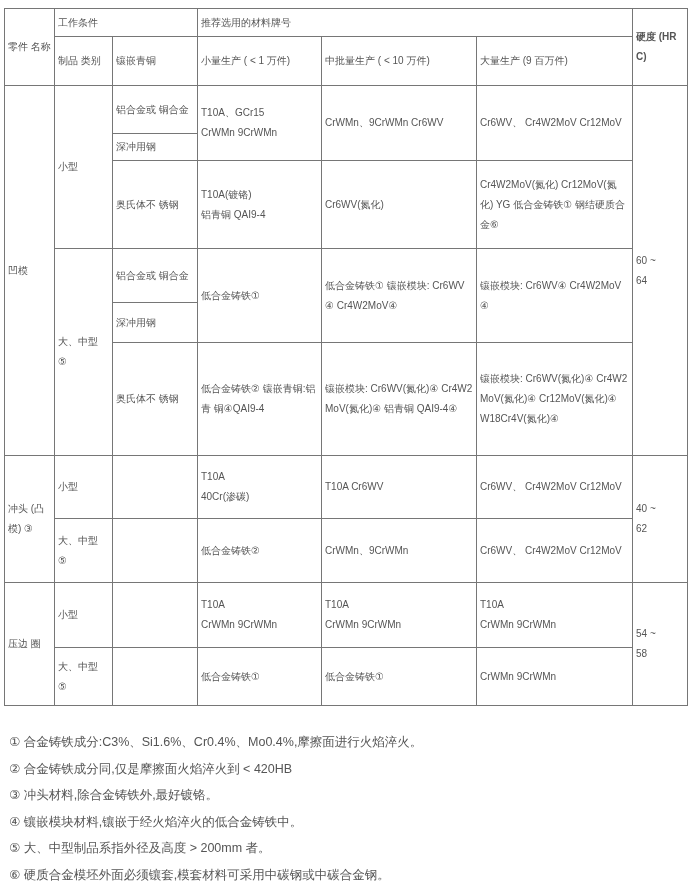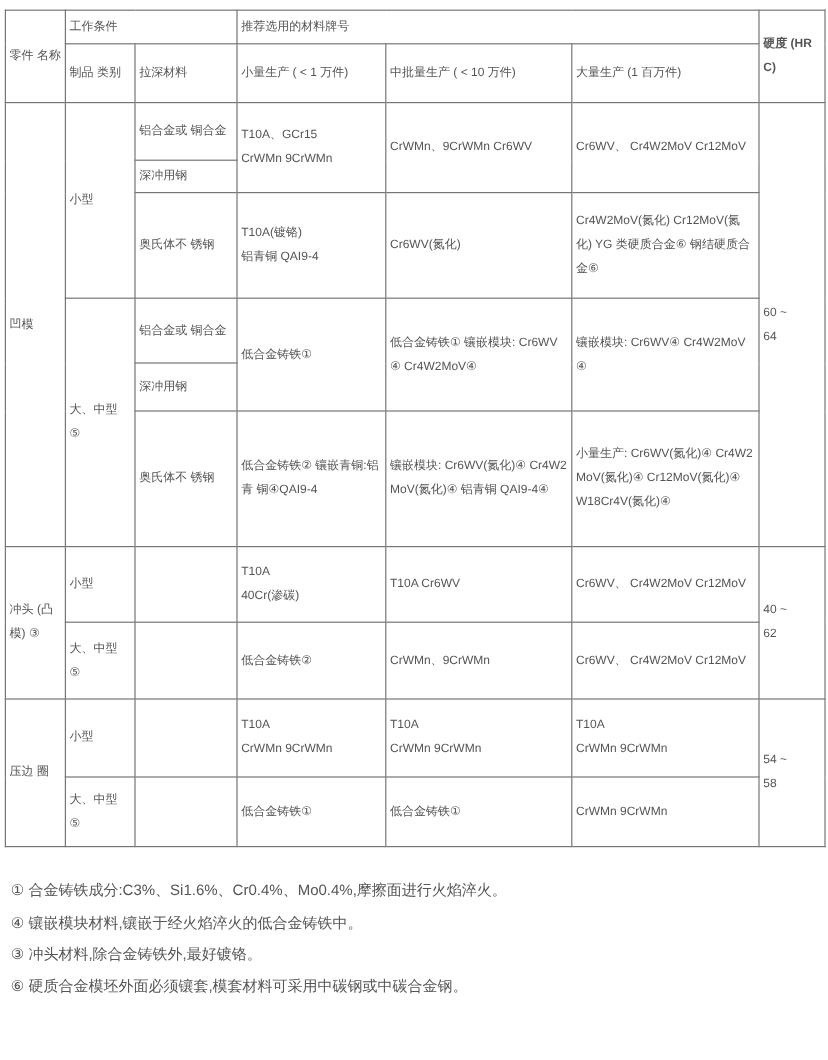--- a/index.html
+++ b/index.html
@@ -63,24 +63,24 @@
         <tr style="height:28px">
       <td class="hd" rowspan="2">零件 名称</td>
       <td class="hd" colspan="2">工作条件</td>
       <td class="hd" colspan="3">推荐选用的材料牌号</td>
       <td class="hd hrc-head" rowspan="2">硬度 (HR
 C)</td>
     </tr>
 
     <tr style="height:49px">
       <td class="hd">制品 类别</td>
-      <td class="hd">拉深材料</td>
+      <td class="hd">镶嵌青铜</td>
       <td class="hd">小量生产 ( &lt; 1 万件)</td>
       <td class="hd">中批量生产 ( &lt; 10 万件)</td>
-      <td class="hd">大量生产 (1 百万件)</td>
+      <td class="hd">大量生产 (9 百万件)</td>
     </tr>
 
     <tr style="height:48px">
       <td rowspan="6">凹模</td>
       <td rowspan="3">小型</td>
       <td>铝合金或 铜合金</td>
       <td rowspan="2">T10A、GCr15
 CrWMn 9CrWMn</td>
       <td rowspan="2">CrWMn、9CrWMn Cr6WV</td>
       <td rowspan="2">Cr6WV、 Cr4W2MoV Cr12MoV</td>
@@ -88,38 +88,38 @@
 64</td>
     </tr>
     <tr style="height:27px">
       <td>深冲用钢</td>
     </tr>
     <tr style="height:88px">
       <td>奥氏体不 锈钢</td>
       <td>T10A(镀铬)
 铝青铜 QAI9-4</td>
       <td>Cr6WV(氮化)</td>
-      <td>Cr4W2MoV(氮化) Cr12MoV(氮化) YG 类硬质合金⑥ 钢结硬质合金⑥</td>
+      <td>Cr4W2MoV(氮化) Cr12MoV(氮化) YG 低合金铸铁① 钢结硬质合金⑥</td>
     </tr>
     <tr style="height:54px">
       <td rowspan="3">大、中型
 ⑤</td>
       <td>铝合金或 铜合金</td>
       <td rowspan="2">低合金铸铁①</td>
       <td rowspan="2">低合金铸铁① 镶嵌模块: Cr6WV④ Cr4W2MoV④</td>
       <td rowspan="2">镶嵌模块: Cr6WV④ Cr4W2MoV④</td>
     </tr>
     <tr style="height:40px">
       <td>深冲用钢</td>
     </tr>
     <tr style="height:113px">
       <td>奥氏体不 锈钢</td>
       <td>低合金铸铁② 镶嵌青铜:铝青 铜④QAI9-4</td>
       <td>镶嵌模块: Cr6WV(氮化)④ Cr4W2MoV(氮化)④ 铝青铜 QAI9-4④</td>
-      <td>小量生产: Cr6WV(氮化)④ Cr4W2MoV(氮化)④ Cr12MoV(氮化)④ W18Cr4V(氮化)④</td>
+      <td>镶嵌模块: Cr6WV(氮化)④ Cr4W2MoV(氮化)④ Cr12MoV(氮化)④ W18Cr4V(氮化)④</td>
     </tr>
 
     <tr style="height:63px">
       <td rowspan="2">冲头 (凸模) ③</td>
       <td>小型</td>
       <td></td>
       <td>T10A
 40Cr(渗碳)</td>
       <td>T10A Cr6WV</td>
       <td>Cr6WV、 Cr4W2MoV Cr12MoV</td>
@@ -154,18 +154,20 @@
       <td></td>
       <td>低合金铸铁①</td>
       <td>低合金铸铁①</td>
       <td>CrWMn 9CrWMn</td>
     </tr>
   </tbody>
     </table>
 
   <div class="notes">
     <div>① 合金铸铁成分:C3%、Si1.6%、Cr0.4%、Mo0.4%,摩擦面进行火焰淬火。</div>
+    <div>② 合金铸铁成分同,仅是摩擦面火焰淬火到 &lt; 420HB</div>
+    <div>③ 冲头材料,除合金铸铁外,最好镀铬。</div>
     <div>④ 镶嵌模块材料,镶嵌于经火焰淬火的低合金铸铁中。</div>
-    <div>③ 冲头材料,除合金铸铁外,最好镀铬。</div>
+    <div>⑤ 大、中型制品系指外径及高度 &gt; 200mm 者。</div>
     <div>⑥ 硬质合金模坯外面必须镶套,模套材料可采用中碳钢或中碳合金钢。</div>
   </div>
 
 </div>
 
 </body></html>

